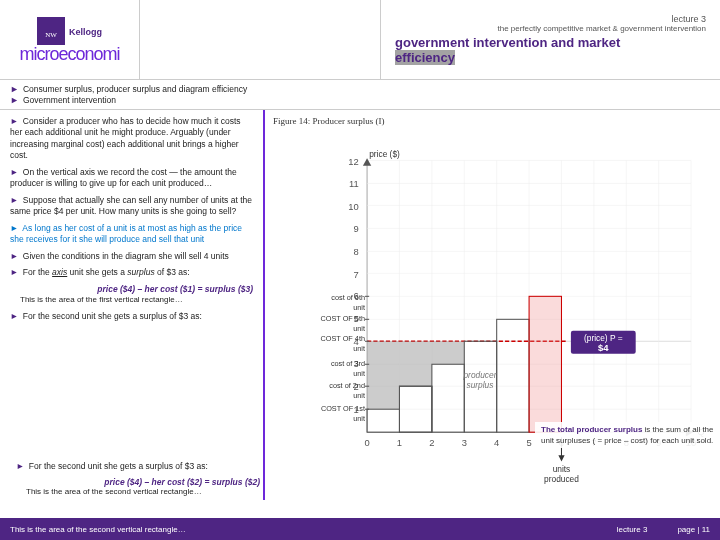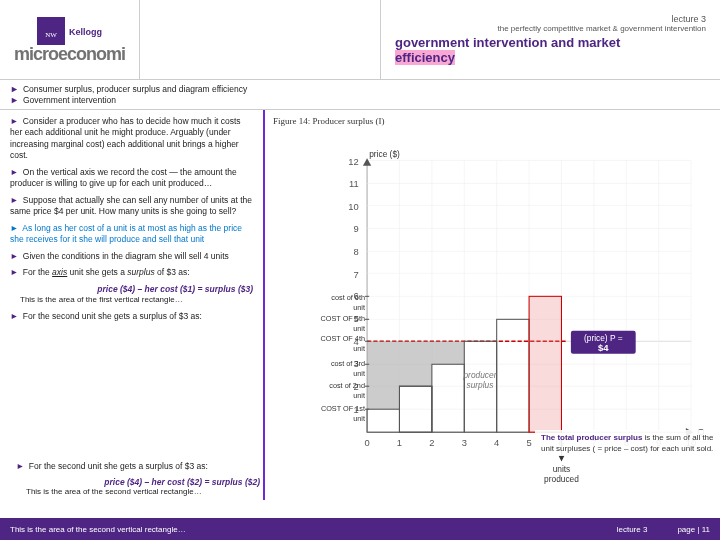--- a/index.html
+++ b/index.html
@@ -25,22 +25,22 @@
       min-width: 140px;
       display: flex;
       flex-direction: column;
       align-items: center;
       justify-content: center;
       border-right: 1px solid #ccc;
       padding: 6px;
     }
     #logo-text {
       font-size: 18px;
-      font-weight: bold;
-      color: #737373;
+      font-weight: normal;
+      color: #6d28d9;
       line-height: 1;
       letter-spacing: -1px;
     }
     #logo-sub {
       font-size: 8px;
       color: #555;
       text-align: center;
       line-height: 1.3;
     }
     #kellogg-label {
@@ -77,21 +77,21 @@
       margin-bottom: 3px;
     }
     #gov-title {
       font-size: 13px;
       font-weight: bold;
       color: #4e2583;
       text-align: left;
       line-height: 1.15;
     }
     #gov-highlight {
-      background: #f9a8d4;
+      background: #a3a3a3;
     }
 
     
     #nav-area {
       padding: 4px 10px;
       border-bottom: 1px solid #ccc;
       font-size: 8.5px;
       color: #222;
       display: flex;
       flex-direction: column;
@@ -402,21 +402,21 @@
         <text x="276" y="308" text-anchor="middle" font-size="8" fill="#333">units</text>
         <text x="276" y="318" text-anchor="middle" font-size="8" fill="#333">produced</text>
 
         <rect x="285" y="173" width="62" height="22" fill="#4e2583" rx="2"></rect>
         <text x="316" y="183" text-anchor="middle" font-size="8" fill="white">(price) P =</text>
         <text x="316" y="192" text-anchor="middle" font-size="9" fill="white" font-weight="bold">$4</text>
 
       </svg>
     </div>
 
-    <div id="total-producer-box" style="position:absolute;bottom:44px;left:270px;right:0;background:rgba(255,255,255,0.9);padding:2px 6px;font-size:8px;line-height:1.4;">
+    <div id="total-producer-box" style="position:absolute;bottom:52px;left:270px;right:0;background:rgba(255,255,255,0.9);padding:2px 6px;font-size:8px;line-height:1.4;">
       <span class="tps-highlight">The total producer surplus</span>
       <span> is the sum of all the unit surpluses ( = price – cost) for each unit sold.</span>
     </div>
 
   </div>
 
 </div>
 
 <div style="position:absolute;bottom:42px;left:8px;width:260px;padding:2px 8px;">
   <div class="text-block">

